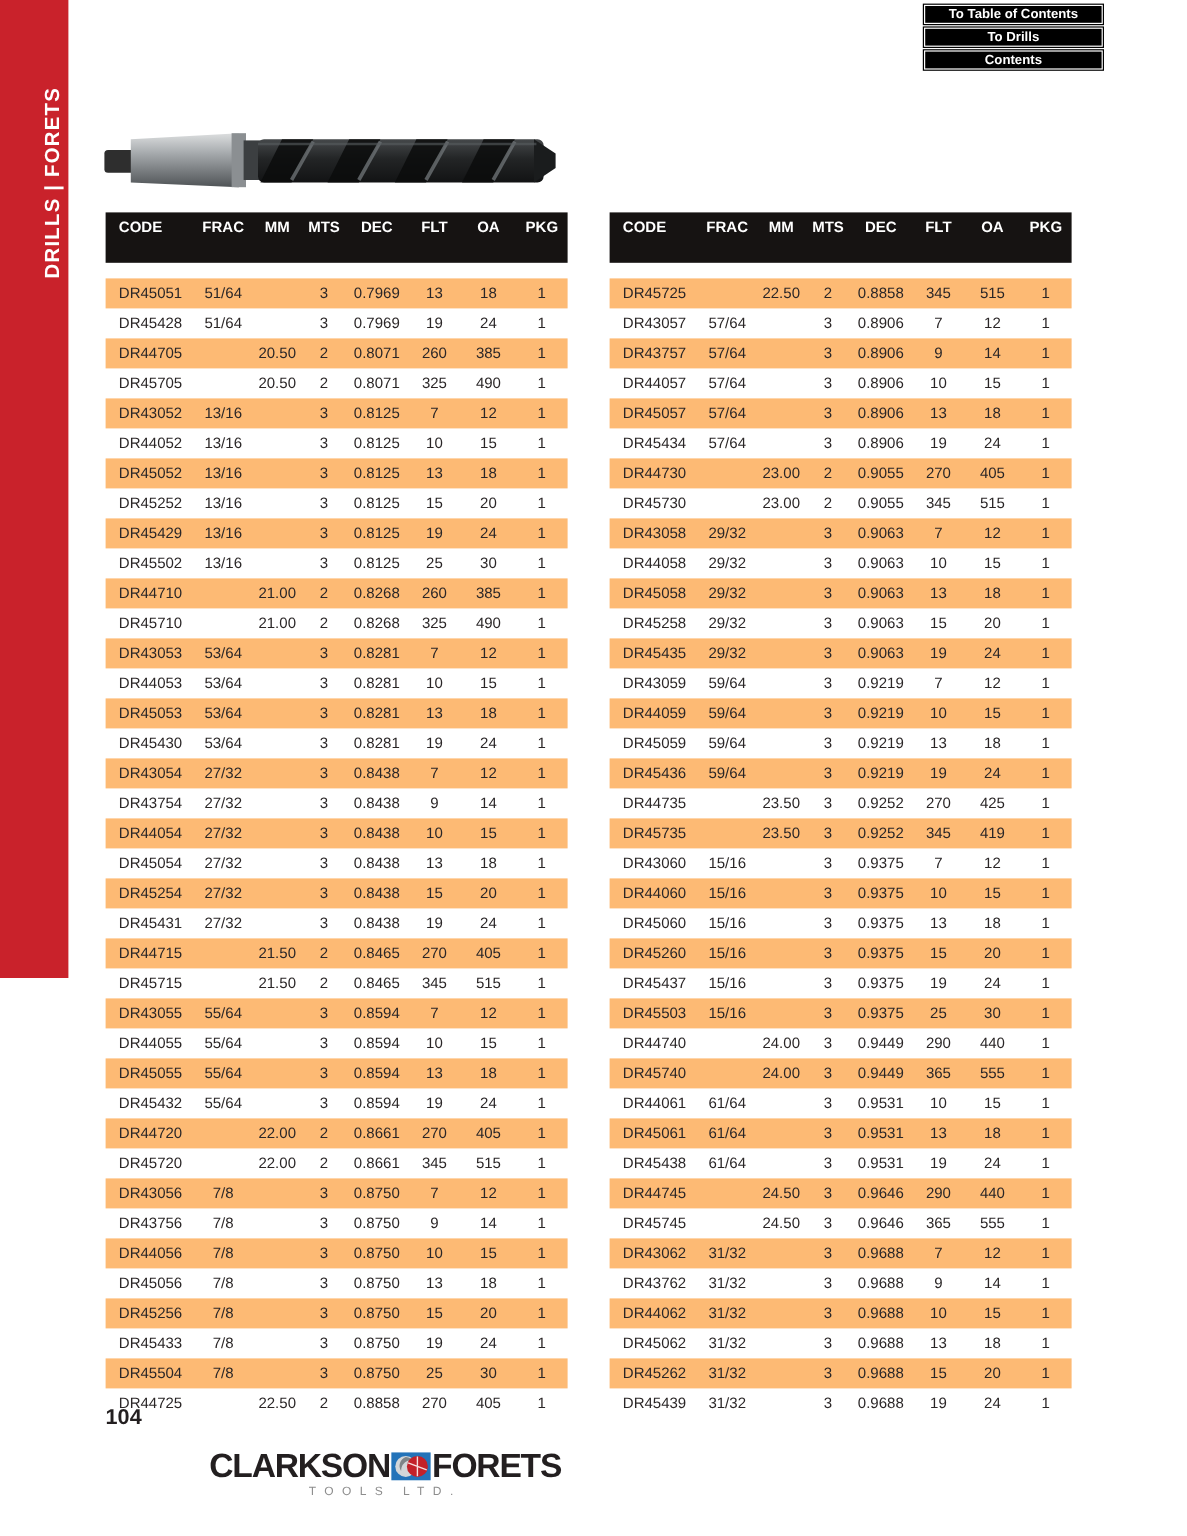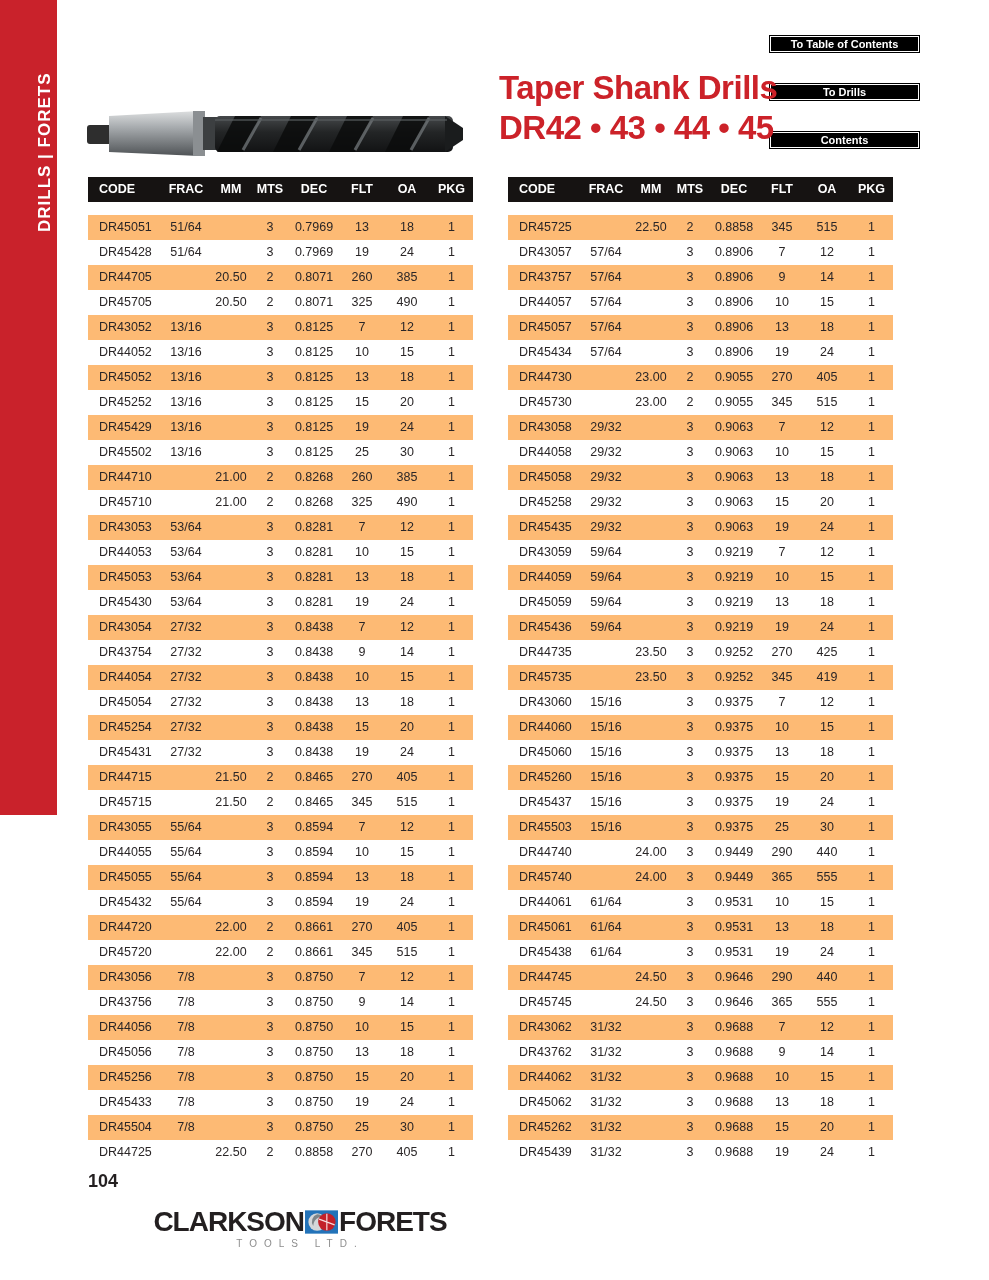--- a/index.html
+++ b/index.html
@@ -9,71 +9,67 @@
   .sidebar{position:absolute;left:0;top:0;width:57px;height:815px;background:#c9222b;}
   .sidebar-label{position:absolute;left:0;top:52px;width:57px;height:180px;
         writing-mode:vertical-rl;transform:rotate(180deg);
         color:#fff;font-weight:bold;font-size:17px;letter-spacing:1px;
         display:flex;align-items:center;justify-content:flex-start;
         text-align:left;margin-left:16px;white-space:nowrap;}
   
   .nav{position:absolute;top:4px;right:70px;width:149px;}
   .nav-btn{background:#000;color:#fff;border:1px solid #fff;box-shadow:0 0 0 1px #000;
         font-size:11px;font-weight:bold;text-align:center;line-height:14px;height:14px;
-        margin-bottom:3px;cursor:pointer;margin-top:32px;}
+        margin-bottom:3px;cursor:pointer;}
   
   .title{position:absolute;left:499px;top:68px;color:#cc2229;font-weight:bold;
         font-size:33px;line-height:40px;letter-spacing:-0.5px;white-space:nowrap;}
   
   .drill{position:absolute;left:85px;top:102px;width:380px;height:62px;}
   
   .table{position:absolute;top:177px;width:385px;}
   .table.left{left:88px;}
   .table.right{left:508px;}
-  .thead{display:flex;background:#161312;height:25px;line-height:25px;color:#fff;
+  .thead{display:flex;background:#161312;height:42px;line-height:25px;color:#fff;
         font-weight:bold;font-size:12.5px;}
   .tbody{margin-top:13px;}
   .tr{display:flex;height:25px;line-height:25px;font-size:12.5px;color:#2a2627;}
   .tr.shaded{background:#fdba74;}
   .th,.td{box-sizing:border-box;text-align:center;overflow:hidden;white-space:nowrap;}
   .col0{width:74px;text-align:left;padding-left:11px;}
   .col1{width:48px;}
   .col2{width:42px;}
   .col3{width:36px;}
   .col4{width:52px;}
   .col5{width:44px;}
   .col6{width:46px;}
   .col7{width:43px;}
   
   .pagenum{position:absolute;left:88px;top:1171px;font-size:18px;font-weight:bold;color:#231f20;}
-  .logo{position:absolute;left:135px;top:1206px;width:330px;text-align:center;}
+  .logo{position:absolute;left:156px;top:1206px;width:330px;text-align:center;}
   .logo-main{display:flex;align-items:center;justify-content:center;
         font-weight:bold;font-size:28px;letter-spacing:-1px;color:#231f20;white-space:nowrap;}
   .logo-icon{width:33px;height:24px;margin:0 1px;}
   .logo-sub{margin-top:0px;color:#8d8d8d;font-size:10px;letter-spacing:7px;white-space:nowrap;}
 </style>
 </head>
 <body>
 
 <div class="page">
 
   <div class="sidebar">
     <span class="sidebar-label">DRILLS | FORETS</span>
   </div>
 
   <div class="nav">
     <div class="nav-btn">To Table of Contents</div>
     <div class="nav-btn">To Drills</div>
     <div class="nav-btn">Contents</div>
   </div>
 
-  <div class="title">
-    <div>Taper Shank Drills</div>
-    <div>DR42 • 43 • 44 • 45</div>
-  </div>
 
   <svg class="drill" viewBox="0 0 380 62" xmlns="http://www.w3.org/2000/svg">
     <defs>
       <linearGradient id="shankg" x1="0" y1="0" x2="0" y2="1">
         <stop offset="0" stop-color="#dcdedf"></stop>
         <stop offset="0.35" stop-color="#a9adb0"></stop>
         <stop offset="1" stop-color="#4f5356"></stop>
       </linearGradient>
       <linearGradient id="fluteg" x1="0" y1="0" x2="0" y2="1">
         <stop offset="0" stop-color="#45484a"></stop>

